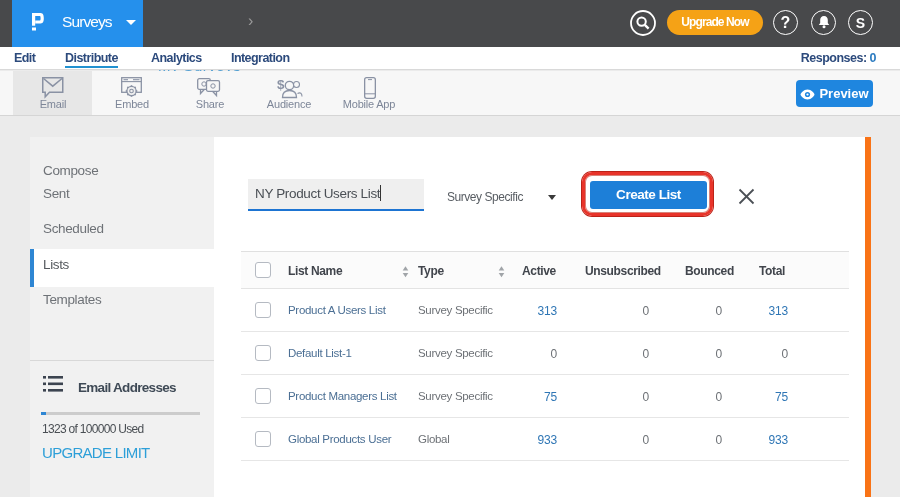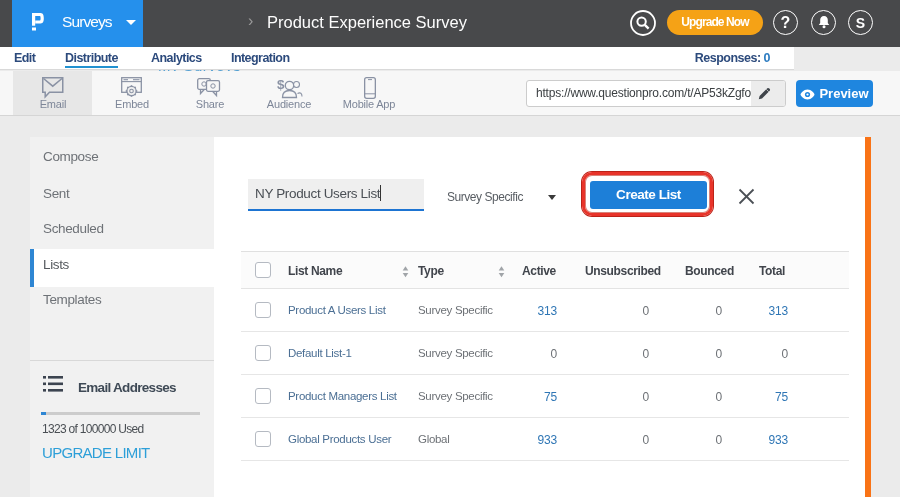--- a/index.html
+++ b/index.html
@@ -10,21 +10,21 @@
 #topbar { position:absolute; left:0; top:0; width:900px; height:47px; background:#48494b; }
 #logobox { position:absolute; left:12px; top:0; width:131px; height:47px; background:#2590ec; }
 #surveys { position:absolute; left:50px; top:13px; color:#fff; font-size:15.5px; letter-spacing:-0.9px; }
 #surveys-caret { position:absolute; left:114px; top:20px; width:0; height:0; border-left:5px solid transparent; border-right:5px solid transparent; border-top:5.5px solid #fff; }
 #bc1 { position:absolute; left:158px; top:13px; color:#54a0d2; font-size:15px; letter-spacing:0.45px;margin-top:44px; }
 #bcsep { position:absolute; left:248px; top:12px; color:#9a9a9a; font-size:16px; }
 #bc2 { position:absolute; left:267px; top:13px; color:#fdfdfd; font-size:16.5px; letter-spacing:0px; }
 .circ { position:absolute; top:10px; width:25px; height:25px; border:1.8px solid #fff; border-radius:50%; color:#fff; text-align:center; }
 #upgrade { position:absolute; left:667px; top:10px; width:96px; height:25px; background:#f5a216; border-radius:12.5px; color:#fff; font-size:12px; font-weight:bold; text-align:center; line-height:25px; letter-spacing:-0.9px; }
 
-#tabrow { position:absolute; left:0; top:47px; width:794px; height:23px; background:#fff; border-bottom:1px solid #d9d9d9; }
+#tabrow { position:absolute; left:0; top:47px; width:900px; height:23px; background:#fff; border-bottom:1px solid #d9d9d9; }
 .tab { position:absolute; top:4px; font-size:12.5px; font-weight:bold; color:#2c4a7c; letter-spacing:-0.55px; }
 #responses { position:absolute; right:24px; top:4px; font-size:12.5px; font-weight:bold; color:#2c4a7c; letter-spacing:-0.5px; }
 #responses b { color:#2b7bc0; }
 
 #toolbar { position:absolute; left:0; top:71px; width:900px; height:45px; background:#f7f7f7; border-bottom:1px solid #d5d5d5; }
 #emailcell { position:absolute; left:13px; top:0; width:79px; height:44px; background:#e7e7e7; }
 .tool-label { position:absolute; top:27px; width:80px; text-align:center; font-size:11px; color:#7d8698; letter-spacing:-0.2px; }
 .tool-icon { position:absolute; top:5px; }
 #urlbox { position:absolute; left:526px; top:9px; width:260px; height:27px; background:#fff; border:1px solid #ccc; border-radius:3px; font-size:12px; color:#3c4043; line-height:25px; padding-left:9px; letter-spacing:-0.2px; }
 #preview { position:absolute; left:796px; top:9px; width:77px; height:27px; background:#1f86df; border-radius:4px; color:#fff; font-size:13px; font-weight:bold; text-align:center; line-height:27px; }
@@ -67,21 +67,20 @@
     <svg class="abs" style="left:20px;top:13px" width="12" height="18" viewBox="0 0 12 18">
       <path d="M0 0 H7.6 C10.6 0 11.8 1.2 11.8 5.3 C11.8 9.4 10.6 10.6 7.6 10.6 H3.2 V7.6 H7.6 C8.4 7.6 8.6 7 8.6 5.3 C8.6 3.6 8.4 3 7.6 3 H0 Z" fill="#fff"></path>
       <rect x="0" y="0" width="3.2" height="12.7" fill="#fff"></rect>
       <rect x="0" y="14.5" width="4" height="3" fill="#fff"></rect>
     </svg>
     <div id="surveys">Surveys</div>
     <div id="surveys-caret"></div>
   </div>
   <div id="bc1">My Surveys</div>
   <div id="bcsep">›</div>
-  <div id="bc2">Product Experience Survey</div>
   <svg class="abs" style="left:630px;top:9.5px" width="26" height="26" viewBox="0 0 26 26">
     <circle cx="13" cy="13" r="12" fill="none" stroke="#fff" stroke-width="1.8"></circle>
     <circle cx="11.6" cy="11.6" r="4.2" fill="none" stroke="#fff" stroke-width="2"></circle>
     <line x1="14.8" y1="14.8" x2="18.6" y2="18.6" stroke="#fff" stroke-width="2.4"></line>
   </svg>
   <div id="upgrade">Upgrade Now</div>
   <div class="circ" style="left:773px; font-size:16px; font-weight:bold; line-height:23px;">?</div>
   <div class="circ" style="left:811px;">
     <svg width="14" height="14" viewBox="0 0 14 14" style="margin-top:4px">
       <path d="M7 1 C4.5 1 3.2 2.8 3.2 5 V8 L1.8 10 H12.2 L10.8 8 V5 C10.8 2.8 9.5 1 7 1 Z" fill="#fff"></path>
@@ -143,37 +142,30 @@
     <path d="M5.5 20.5 C5.5 15.5 8.5 13.5 12.5 13.5 C16.5 13.5 19.5 15.5 19.5 20.5 Z" fill="#f7f7f7" stroke="#8a92a4" stroke-width="1.3"></path>
     <path d="M20.5 16.5 C23.5 15 25 16.5 25 19.5" fill="none" stroke="#8a92a4" stroke-width="1.1"></path>
   </svg>
   <div class="tool-label" style="left:249px">Audience</div>
   <svg class="tool-icon" style="left:364px;top:6px" width="12" height="22" viewBox="0 0 12 22">
     <rect x="0.65" y="0.65" width="10.7" height="20.7" rx="2" fill="none" stroke="#8a92a4" stroke-width="1.3"></rect>
     <line x1="4" y1="2.6" x2="8" y2="2.6" stroke="#8a92a4" stroke-width="1"></line>
     <line x1="0.65" y1="16.8" x2="11.35" y2="16.8" stroke="#8a92a4" stroke-width="1"></line>
   </svg>
   <div class="tool-label" style="left:329px">Mobile App</div>
-  <div id="urlbox">https://www.questionpro.com/t/AP53kZgfo
-    <div class="abs" style="right:0;top:0;width:34px;height:25px;background:#ececec;border-radius:0 2px 2px 0;"></div>
-    <svg class="abs" style="right:14px;top:6px" width="13" height="13" viewBox="0 0 13 13">
-      <path d="M0.8 12.2 L1.6 9 L9.3 1.3 Q10.2 0.4 11.4 1.6 Q12.6 2.8 11.7 3.7 L4 11.4 Z" fill="#3f444a"></path>
-      <line x1="8.3" y1="2.3" x2="10.7" y2="4.7" stroke="#ececec" stroke-width="0.7"></line>
-    </svg>
-  </div>
   <div id="preview"><svg style="vertical-align:-2px; margin-right:4px" width="15" height="11" viewBox="0 0 15 11">
         <path d="M7.5 0.5 C3.5 0.5 1 4 0.5 5.5 C1 7 3.5 10.5 7.5 10.5 C11.5 10.5 14 7 14.5 5.5 C14 4 11.5 0.5 7.5 0.5 Z" fill="#fff"></path>
         <circle cx="7.5" cy="5.5" r="2.6" fill="#1f86df"></circle>
         <circle cx="7.5" cy="5.5" r="1.1" fill="#fff"></circle>
       </svg>Preview</div>
 </div>
 
 <div id="sidebar">
   <div id="s-active"></div>
-  <div class="sitem" style="top:1px">Compose</div>
+  <div class="sitem" style="top:15px">Compose</div>
   <div class="sitem" style="top:38px">Sent</div>
   <div class="sitem" style="top:73px">Scheduled</div>
   <div class="sitem" style="top:109px; color:#55595e;">Lists</div>
   <div class="sitem" style="top:144px">Templates</div>
   <div id="sdivider"></div>
   <svg class="abs" style="left:13px;top:238px" width="20" height="18" viewBox="0 0 20 18">
     <rect x="0" y="1" width="3" height="2.6" fill="#3c4450"></rect>
       <rect x="5" y="1" width="15" height="2.6" fill="#3c4450"></rect>
     <rect x="0" y="7.5" width="3" height="2.6" fill="#3c4450"></rect>
       <rect x="5" y="7.5" width="15" height="2.6" fill="#3c4450"></rect>

